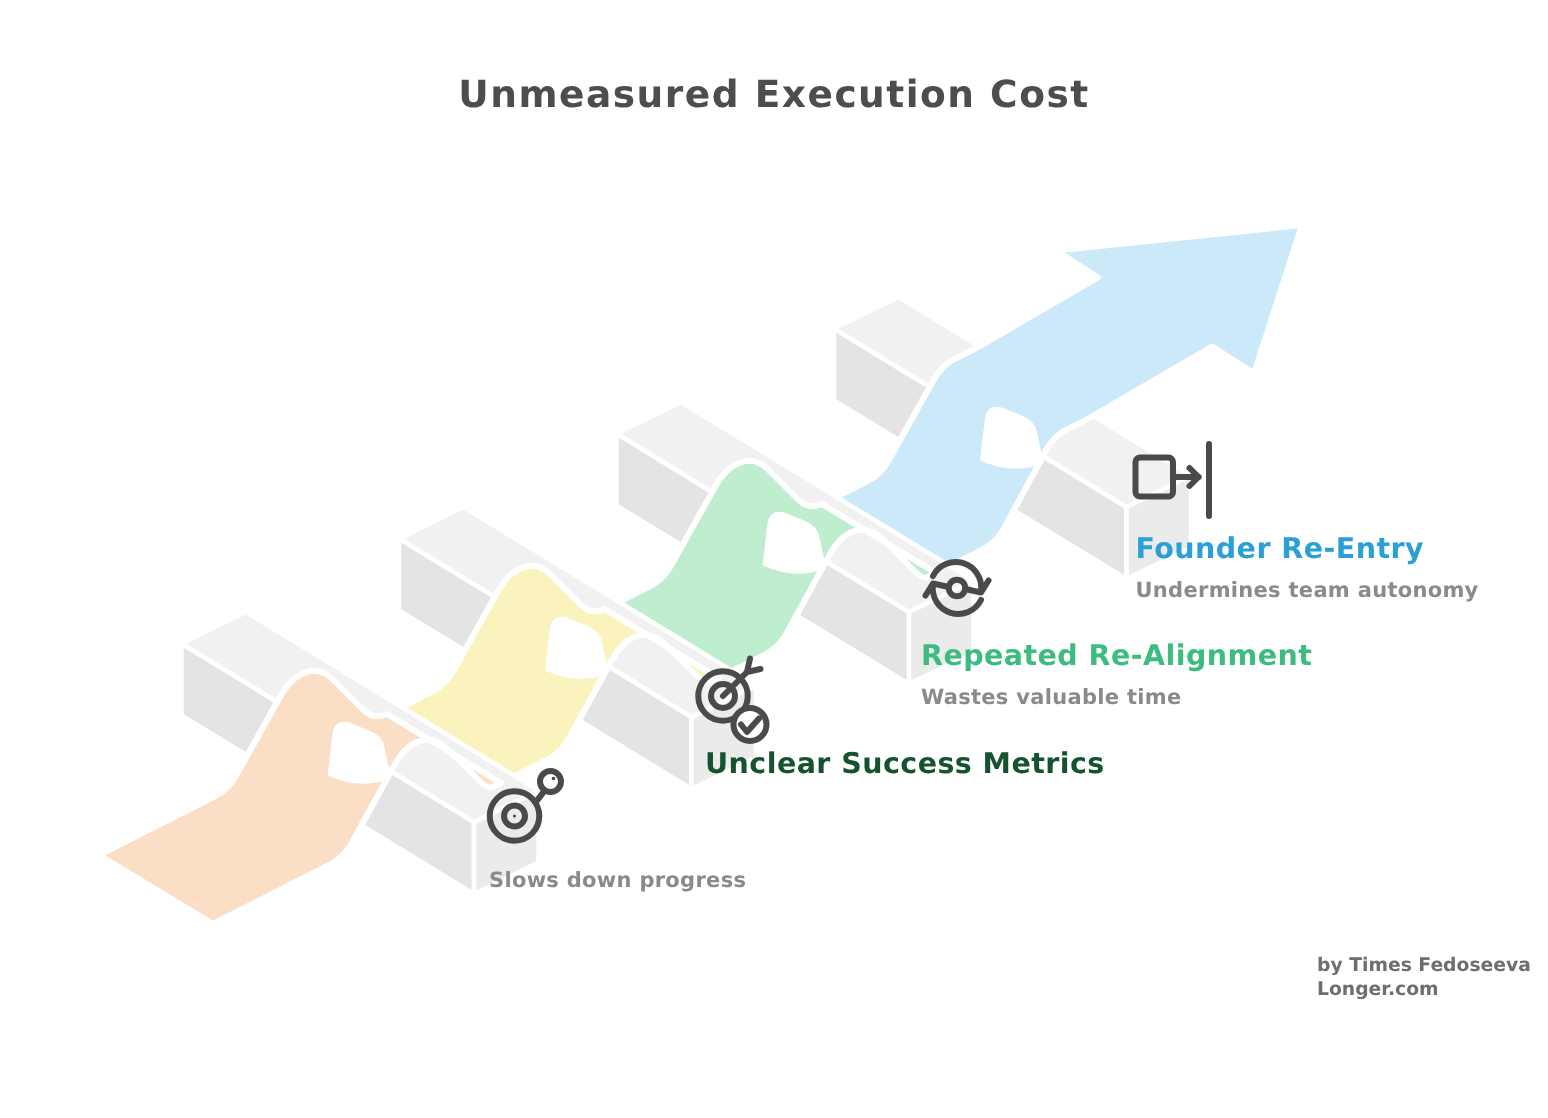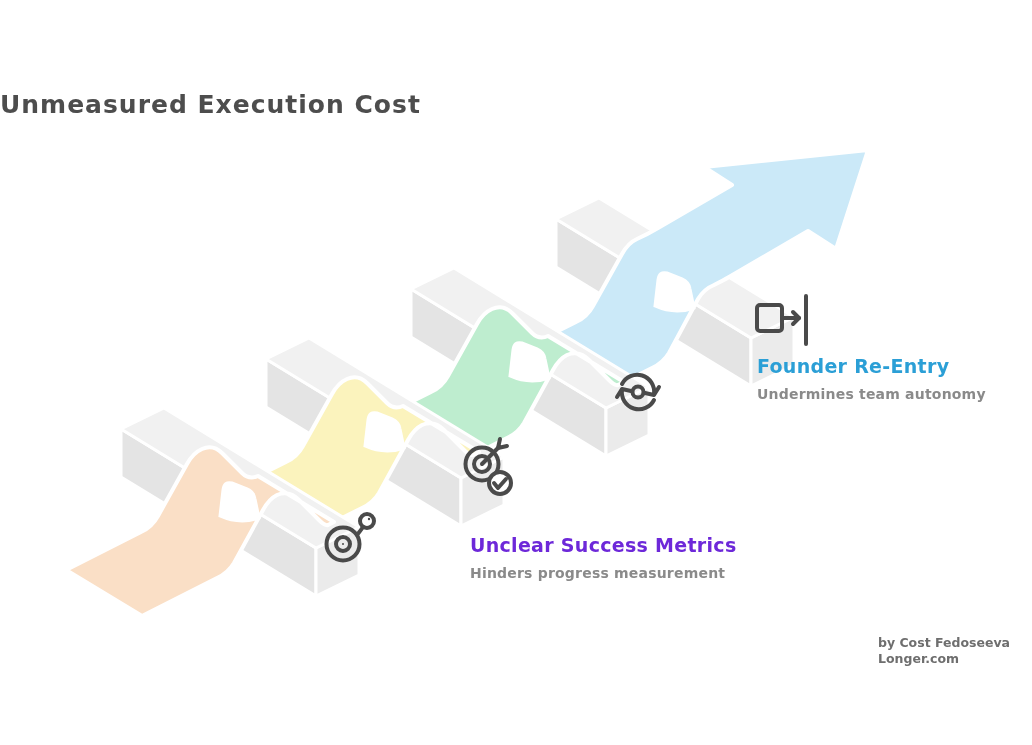--- a/index.html
+++ b/index.html
@@ -1,25 +1,25 @@
 <!DOCTYPE html>
 <html><head>
 <meta charset="utf-8">
 <style>
   html,body{margin:0;padding:0;background:#fff;}
   .stage{position:relative;width:1032px;height:745px;background:#ffffff;overflow:hidden;
          font-family:"DejaVu Sans","Liberation Sans",sans-serif;}
   .diagram-svg{position:absolute;left:0;top:0;}
-  .page-title{position:absolute;left:0;top:48px;width:1032px;text-align:left;
-              font-size:25px;font-weight:bold;letter-spacing:1px;color:#4d4d4d;margin-top:42px;}
+  .page-title{position:absolute;left:0;top:48px;width:1032px;text-align:center;
+              font-size:25px;font-weight:bold;letter-spacing:1px;color:#4d4d4d;}
   .item{position:absolute;width:320px;}
   .item h3{margin:0;font-size:19px;font-weight:bold;letter-spacing:.3px;}
   .item p{margin:9px 0 0 0;font-size:14px;font-weight:bold;color:#8a8a8a;letter-spacing:.2px;}
   .item-0{left:326px;top:570px;} .item-0 h3{color:#e8923c;}
-  .item-1{left:470px;top:498px;} .item-1 h3{color:#6d28d9;margin-top:36px;}
+  .item-1{left:470px;top:498px;} .item-1 h3{color:#14532d;}
   .item-2{left:614px;top:426px;} .item-2 h3{color:#3cbc80;}
   .item-3{left:757px;top:355px;} .item-3 h3{color:#2b9fd6;}
   .attribution{position:absolute;left:878px;top:635px;font-size:12.5px;line-height:16px;
                color:#6e6e6e;font-weight:600;}
 </style>
 </head>
 <body>
 
 <div class="stage">
 
@@ -95,33 +95,35 @@
       <rect x="757" y="305" width="25" height="26" rx="3"></rect>
       <path d="M 782,318 L 799,318"></path>
       <path d="M 793,312 L 799,318 L 793,324"></path>
       <path d="M 806,296 L 806,344"></path>
     </g>
   </svg>
 
   <div class="page-title">Unmeasured Execution Cost</div>
 
   <div class="item item-0">
+    <p>Slows down progress</p>
   </div>
 
   <div class="item item-1">
     <h3>Unclear Success Metrics</h3>
-    <p>Hinders progress measurement</p>
   </div>
 
   <div class="item item-2">
+    <h3>Repeated Re-Alignment</h3>
+    <p>Wastes valuable time</p>
   </div>
 
   <div class="item item-3">
     <h3>Founder Re-Entry</h3>
     <p>Undermines team autonomy</p>
   </div>
 
   <div class="attribution">
-    <div>by Cost Fedoseeva</div>
+    <div>by Times Fedoseeva</div>
     <div>Longer.com</div>
   </div>
 
 </div>
 
 </body></html>

